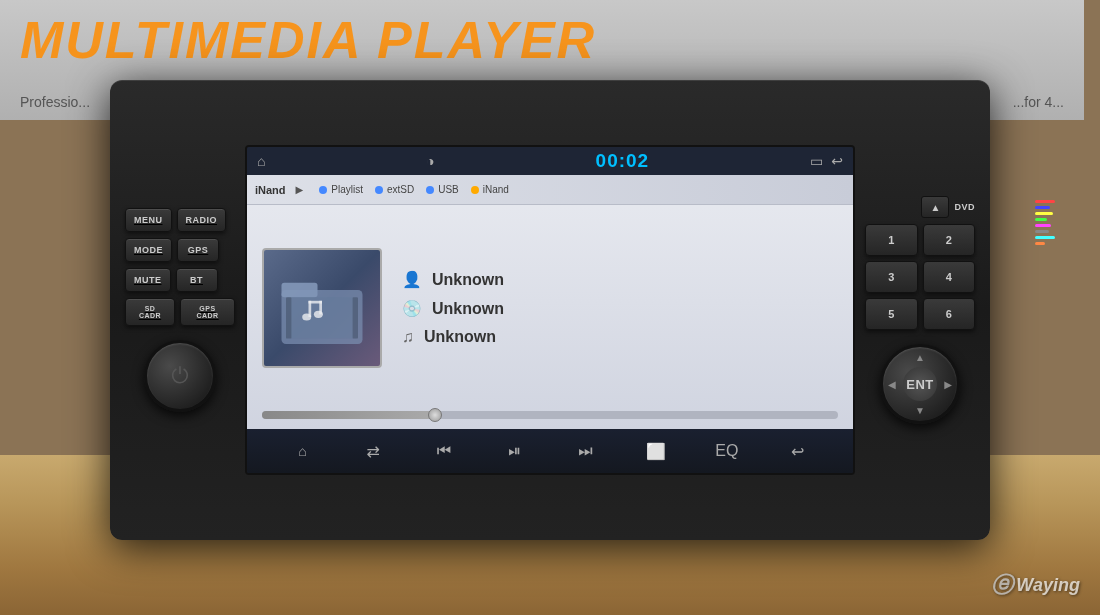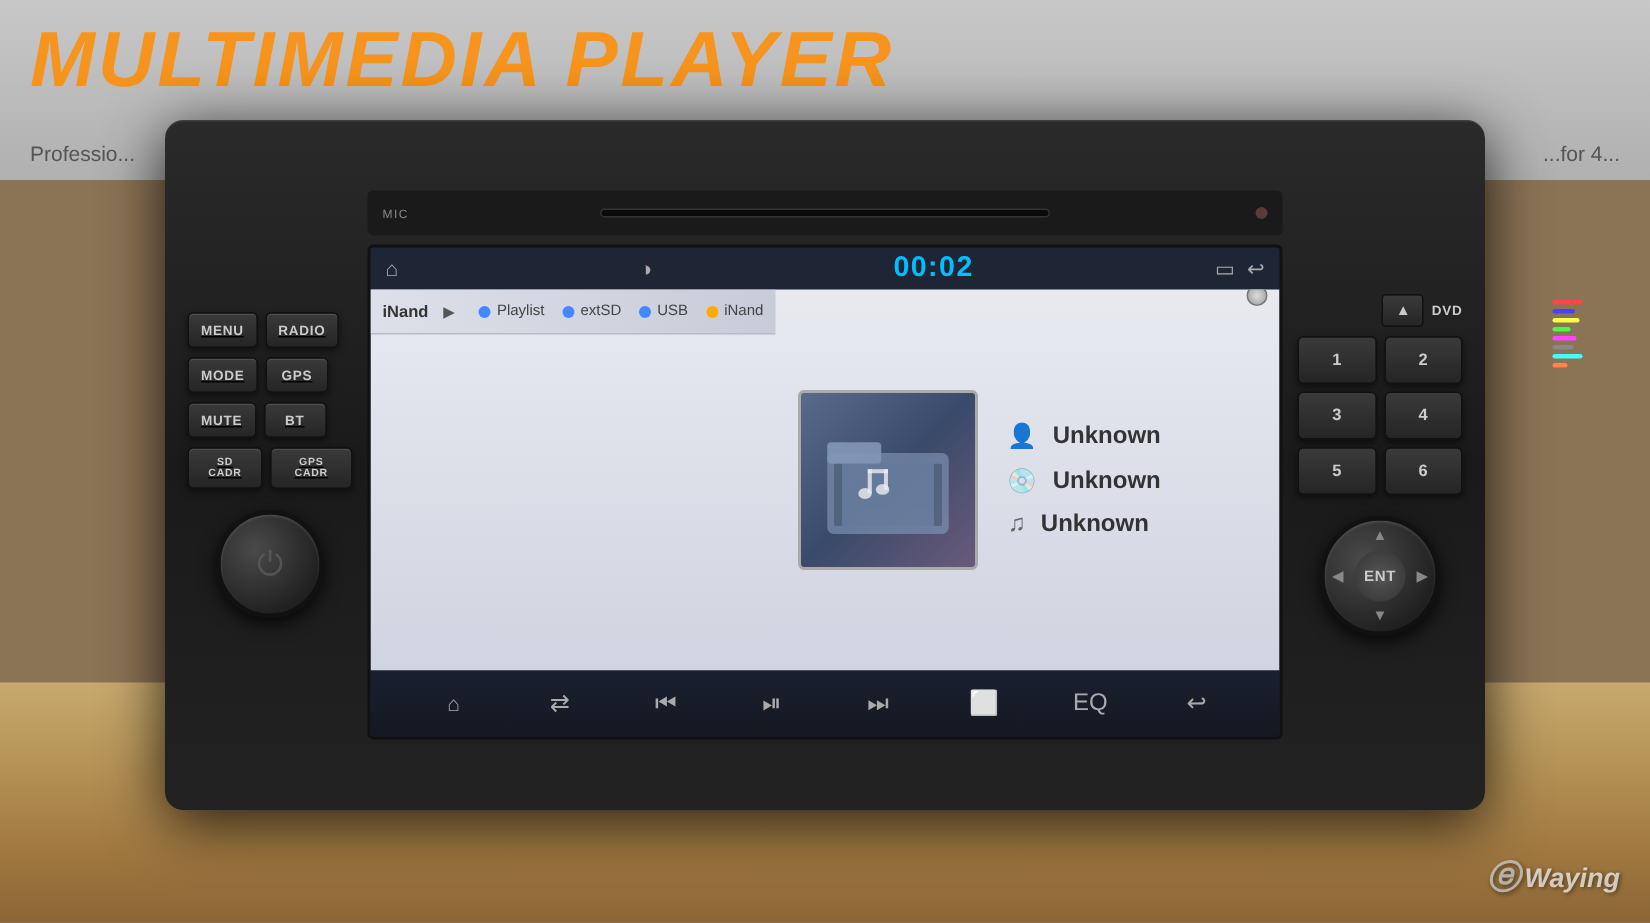--- a/index.html
+++ b/index.html
@@ -8,21 +8,21 @@
       height: 615px;
       overflow: hidden;
       background: #8B7355;
       font-family: Arial, sans-serif;
       position: relative;
     }
 
     
     .bg-top {
       position: absolute;
-      top: 0; left: 0; right: 0;
+      top: 0; left: 0; right: 16px;
       height: 120px;
       background: linear-gradient(180deg, #c8c8c8 0%, #b0b0b0 100%);
       overflow: hidden;
     }
     .bg-top-text {
       position: absolute;
       top: 10px; left: 0; right: 0;
       display: flex;
       justify-content: space-between;
       align-items: center;
@@ -200,20 +200,21 @@
     }
     .status-icon { font-size: 14px; color: #aaa; }
     .status-time { color: #00bfff; font-size: 19px; font-weight: bold; letter-spacing: 1px; }
     .status-icons-right { display: flex; gap: 8px; align-items: center; }
 
     
     .screen-content {
       flex: 1;
       background: linear-gradient(180deg, #e8eaf0 0%, #d0d4e0 100%);
       display: flex;
+      flex-direction: column;
       overflow: hidden;
     }
 
     
     .source-bar {
       height: 30px;
       background: linear-gradient(90deg, #dde0e8 0%, #c8ccd8 100%);
       display: flex;
       align-items: center;
       padding: 0 8px;
@@ -440,21 +441,21 @@
       width: 34px;
       height: 34px;
       border-radius: 50%;
       background: radial-gradient(circle, #555, #333);
       display: flex;
       align-items: center;
       justify-content: center;
       position: relative;
     }
     .nav-center-text {
-      font-size: 10px;
+      font-size: 13px;
       color: #ccc;
       font-weight: bold;
       letter-spacing: 0.5px;
     }
     .nav-arrows {
       position: absolute;
       top: 0; left: 0; right: 0; bottom: 0;
       border-radius: 50%;
     }
     .nav-arrow-top, .nav-arrow-bottom, .nav-arrow-left, .nav-arrow-right {
@@ -536,25 +537,20 @@
       <button class="unit-btn" style="font-size:7px; min-width:44px;">SD CADR</button>
       <button class="unit-btn" style="font-size:7px; min-width:44px;">GPS CADR</button>
     </div>
     <div class="power-knob-wrap">
       <div class="power-knob"></div>
     </div>
   </div>
 
   <div class="center-area">
 
-    <div class="top-bar-unit">
-      <span class="mic-label">MIC</span>
-      <div class="cd-slot"></div>
-      <div class="led-dot"></div>
-    </div>
 
     <div class="screen">
 
       <div class="screen-status-bar">
         <span class="status-icon">⌂</span>
         <span class="status-icon">◑</span>
         <span class="status-time">00:02</span>
         <div class="status-icons-right">
           <span class="status-icon">▭</span>
           <span class="status-icon">↩</span>

